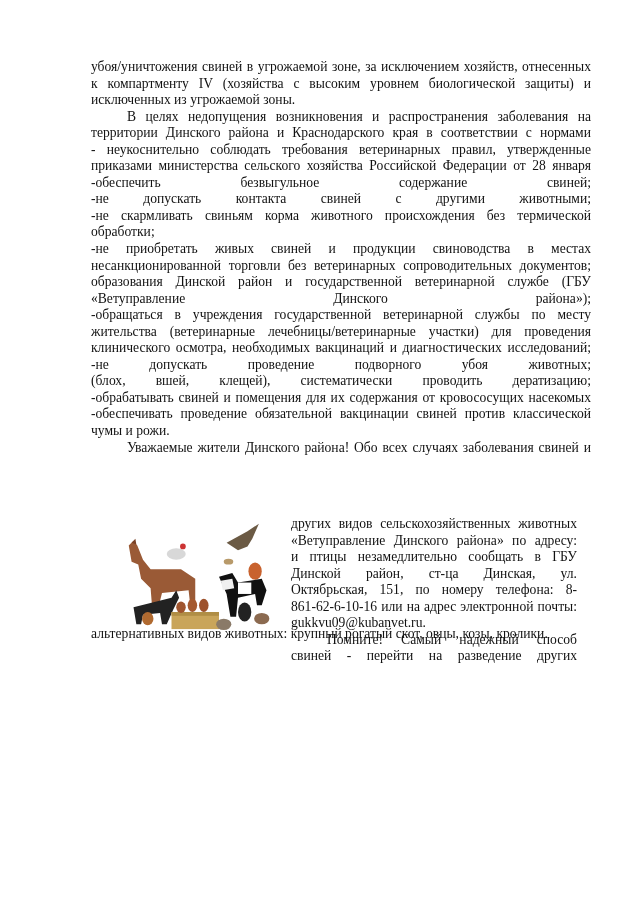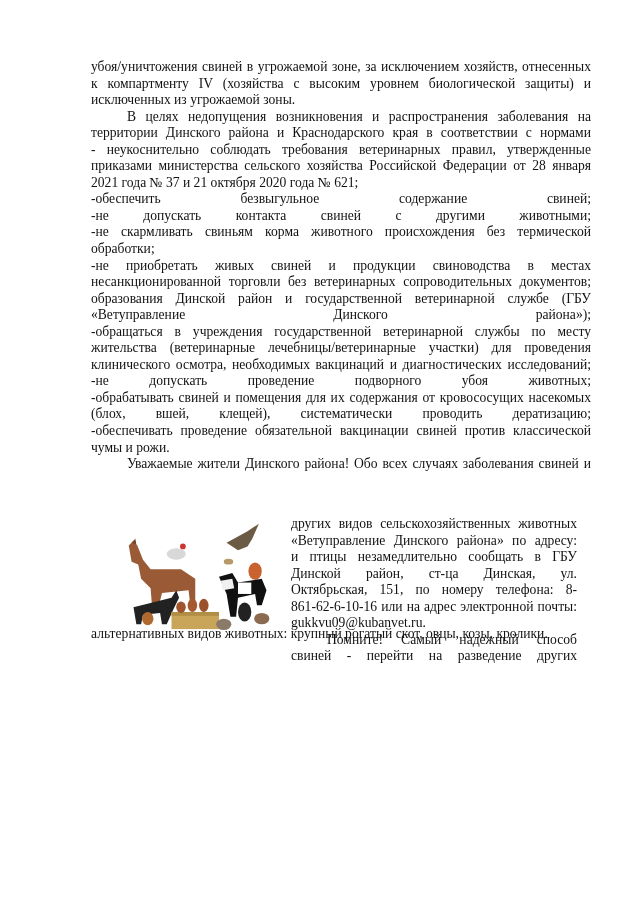--- a/index.html
+++ b/index.html
@@ -18,35 +18,34 @@
 
 <div class="page">
   <div id="main-lines">
       <span class="ln j">убоя/уничтожения свиней в угрожаемой зоне, за исключением хозяйств, отнесенных</span>
       <span class="ln j">к компартменту IV (хозяйства с высоким уровнем биологической защиты)  и</span>
       <span class="ln">исключенных из угрожаемой зоны.</span>
       <span class="ln j ind">В целях недопущения возникновения и распространения заболевания на</span>
       <span class="ln j">территории Динского района и Краснодарского края в соответствии с нормами</span>
       <span class="ln j">- неукоснительно соблюдать требования ветеринарных правил, утвержденные</span>
       <span class="ln j">приказами министерства сельского хозяйства Российской Федерации от 28 января</span>
-      <span class="ln">2021 года № 37 и 21 октября 2020 года № 621;</span>
       <span class="ln j">-обеспечить безвыгульное содержание свиней;</span>
       <span class="ln j">-не допускать контакта свиней с другими животными;</span>
       <span class="ln j">-не скармливать свиньям корма животного происхождения без термической</span>
       <span class="ln">обработки;</span>
       <span class="ln j">-не приобретать живых свиней и продукции свиноводства в местах</span>
       <span class="ln j">несанкционированной торговли без ветеринарных сопроводительных документов;</span>
       <span class="ln j">образования Динской район и государственной ветеринарной службе (ГБУ</span>
       <span class="ln j">«Ветуправление Динского района»);</span>
       <span class="ln j">-обращаться в учреждения государственной ветеринарной службы по месту</span>
       <span class="ln j">жительства (ветеринарные лечебницы/ветеринарные участки) для проведения</span>
       <span class="ln j">клинического осмотра,  необходимых вакцинаций и диагностических исследований;</span>
       <span class="ln j">-не допускать проведение подворного убоя животных;</span>
+      <span class="ln j">(блох, вшей, клещей), систематически проводить дератизацию;</span>
       <span class="ln j">-обрабатывать свиней и помещения для их содержания от кровососущих насекомых</span>
-      <span class="ln j">(блох, вшей, клещей), систематически проводить дератизацию;</span>
       <span class="ln j">-обеспечивать проведение обязательной вакцинации свиней против классической</span>
       <span class="ln">чумы и рожи.</span>
     </div>
 
   <span class="ln j ind">Уважаемые жители Динского района! Обо всех случаях заболевания свиней и</span>
 
   <div class="pic">
     <svg viewBox="0 0 200 150">
       <rect x="0" y="0" width="200" height="150" fill="#ffffff"></rect>
 

